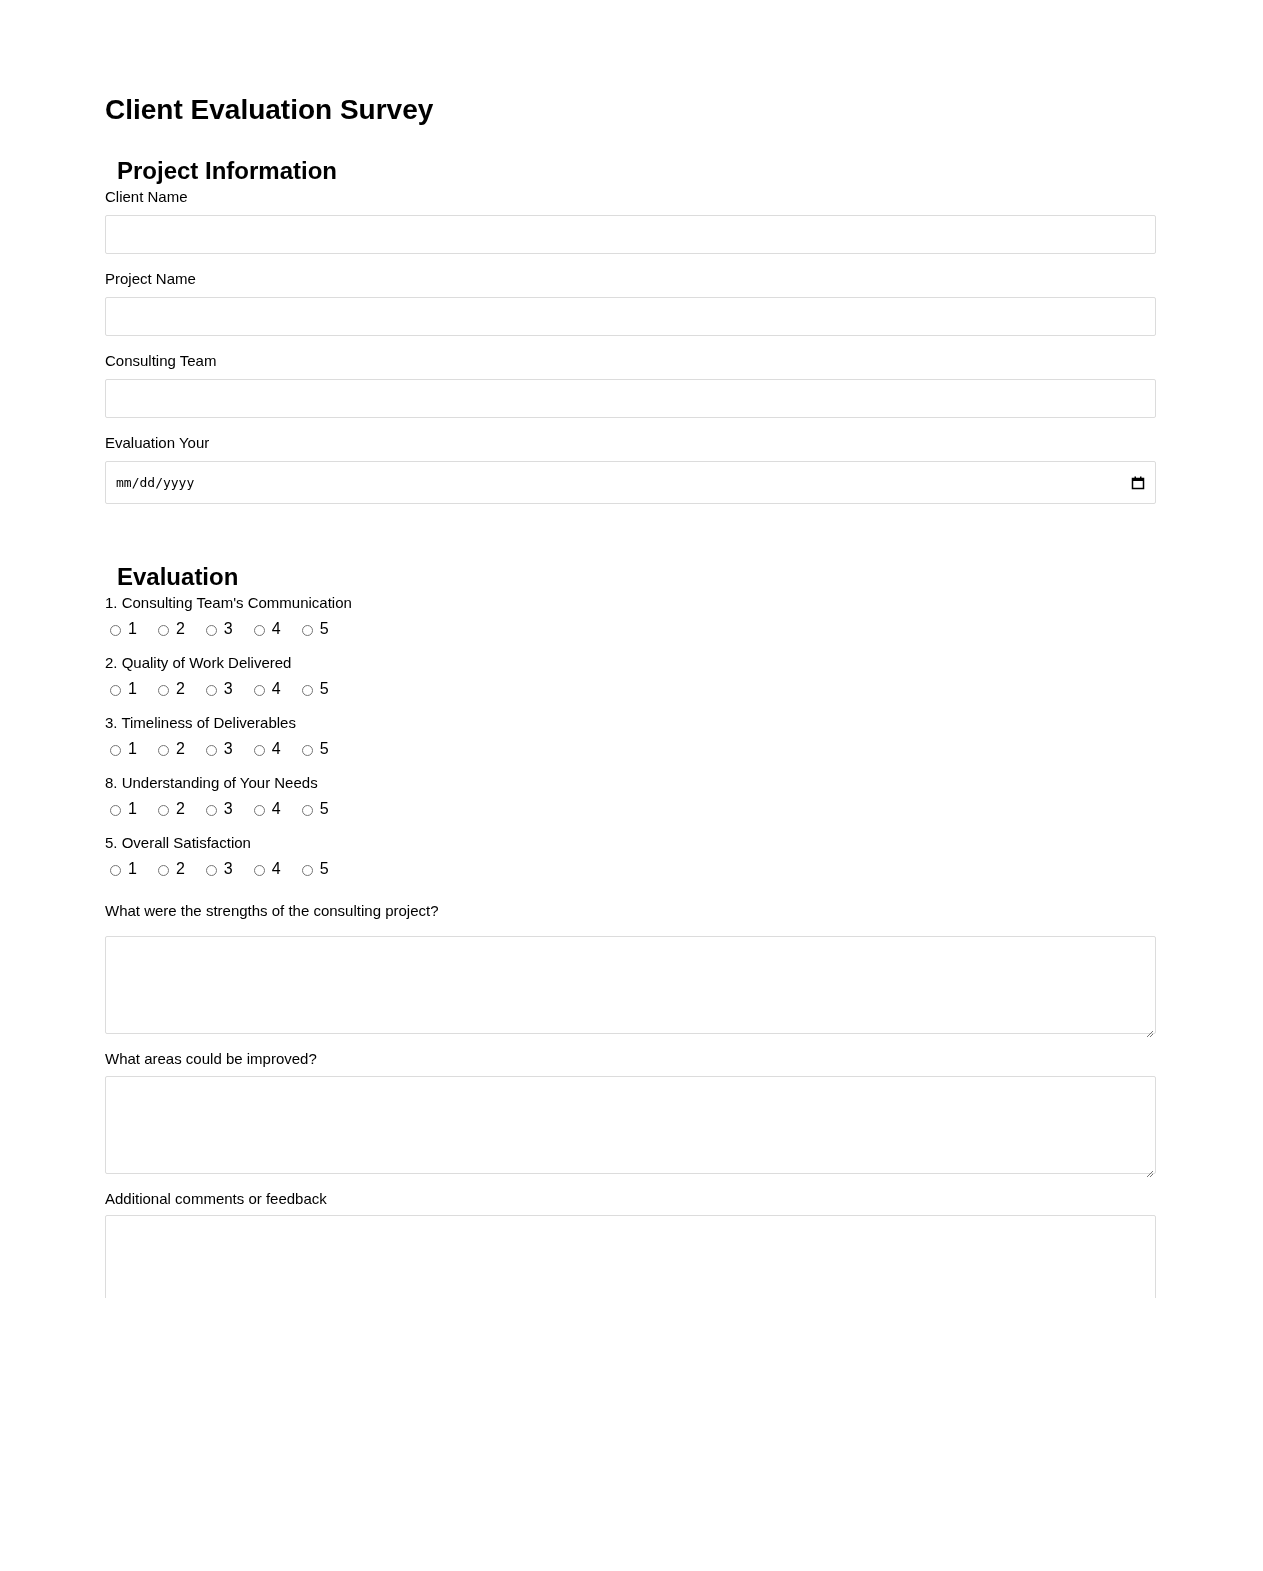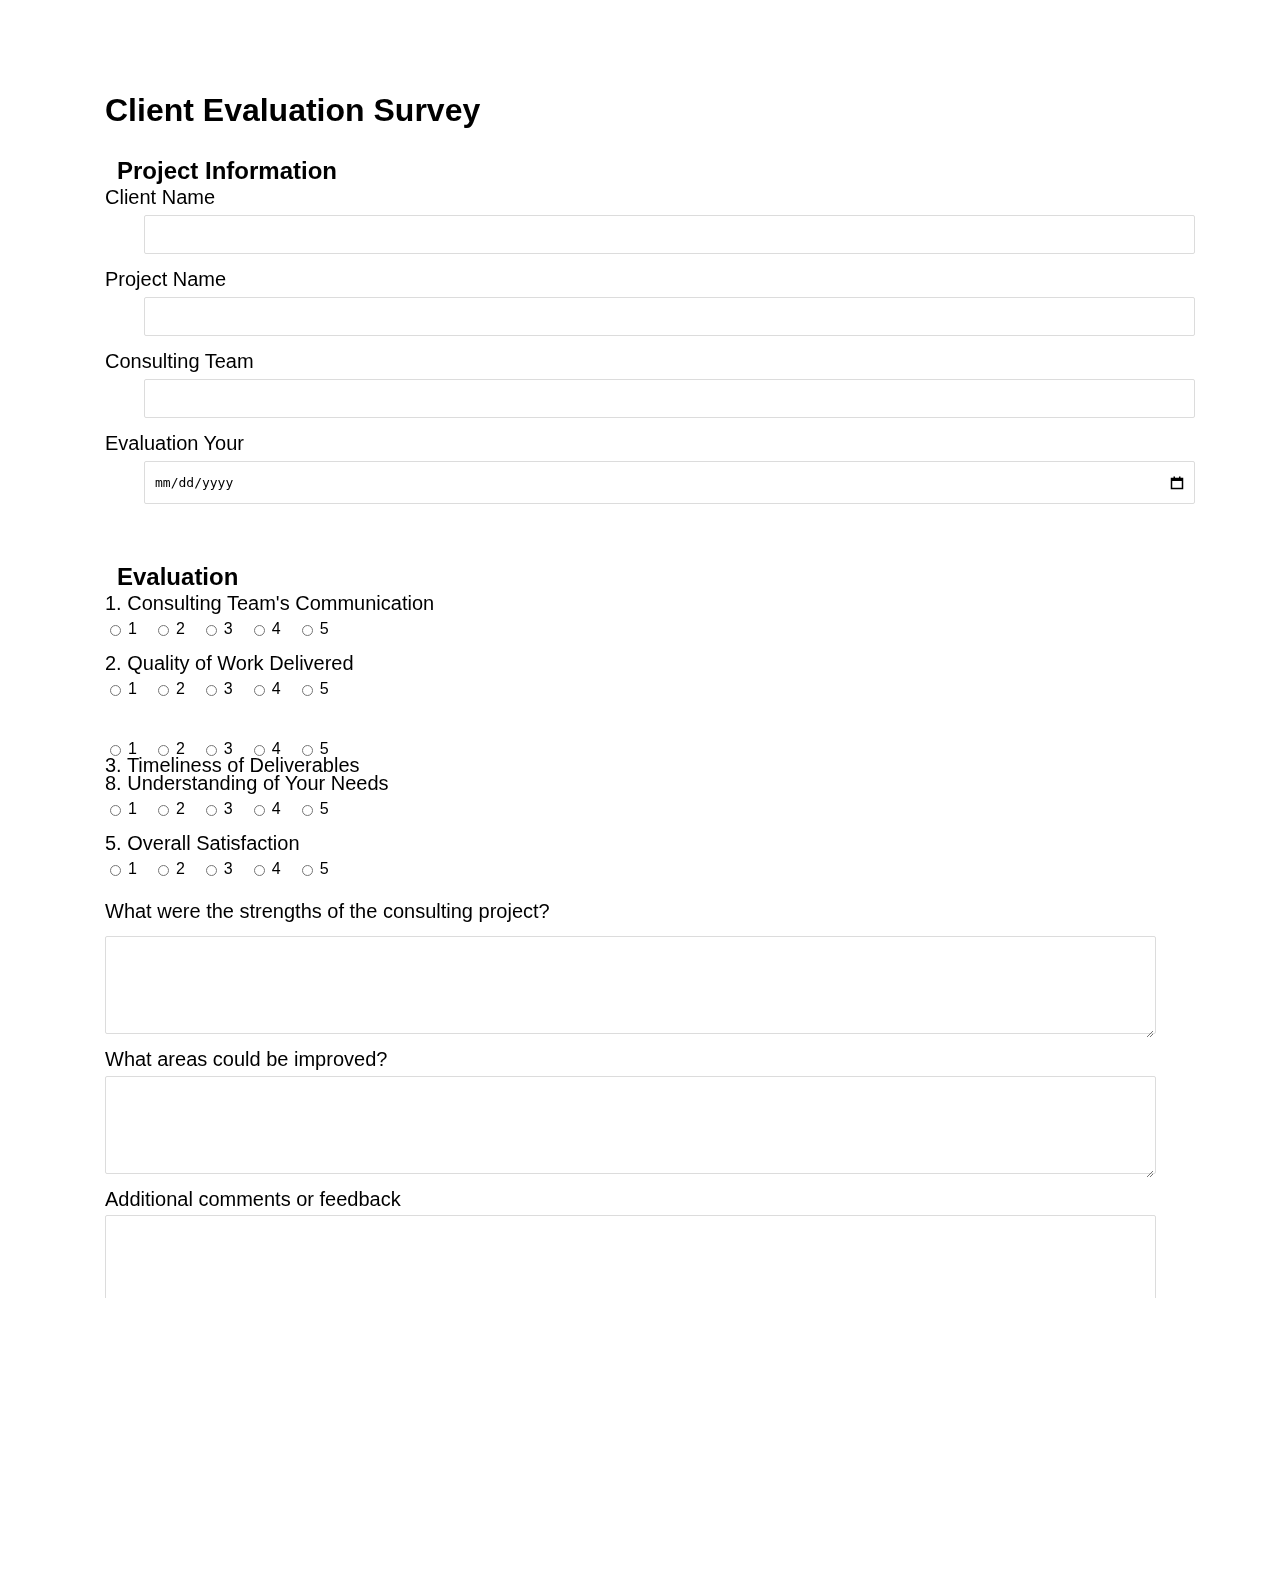--- a/index.html
+++ b/index.html
@@ -3,34 +3,33 @@
   <meta charset="utf-8">
   <style>
     html, body { margin: 0; padding: 0; background: #ffffff; }
     body {
       width: 1263px; height: 1571px; overflow: hidden; position: relative;
       font-family: "Liberation Sans", sans-serif; color: #000;
     }
     .page { position: absolute; left: 105px; top: 0; width: 1052px; }
     h1 {
       position: absolute; left: 0; top: 90px; margin: 0;
-      font-size: 32px; font-weight: bold; line-height: 40px;
+      font-size: 28px; font-weight: bold; line-height: 40px;
     }
     h2 {
       position: absolute; left: 0; margin: 12px;
       font-size: 24px; font-weight: bold; line-height: 30px;
     }
     .label {
-      position: absolute; left: 0; font-size: 20px; line-height: 20px; text-align: center;
+      position: absolute; left: 0; font-size: 15px; line-height: 20px; text-align: center;
     }
     .input {
       position: absolute; left: 0; width: 1051px; height: 39px;
       border: 1px solid #dcdcdc; border-radius: 2px; box-sizing: border-box;
       background: #fff;
-      margin-left: 39px;
     }
     .date {
       height: 43px; display: flex; align-items: center; justify-content: space-between;
       padding: 0 10px;
     }
     .date .ph {
       font-family: "DejaVu Sans Mono", monospace; font-size: 13px; color: #000;
     }
     .cal { width: 14px; height: 14px; position: relative; }
     .cal svg { display: block; }
@@ -124,21 +123,21 @@
     <label class="opt">
         <span class="radio"></span>
         <span class="num">4</span>
       </label>
     <label class="opt">
         <span class="radio"></span>
         <span class="num">5</span>
       </label>
   </div>
 
-  <div class="label" style="top:755px">3. Timeliness of Deliverables</div>
+  <div class="label" style="top:713px">3. Timeliness of Deliverables</div>
   <div class="rating" style="top:739px">
     <label class="opt">
         <span class="radio"></span>
         <span class="num">1</span>
       </label>
     <label class="opt">
         <span class="radio"></span>
         <span class="num">2</span>
       </label>
     <label class="opt">

